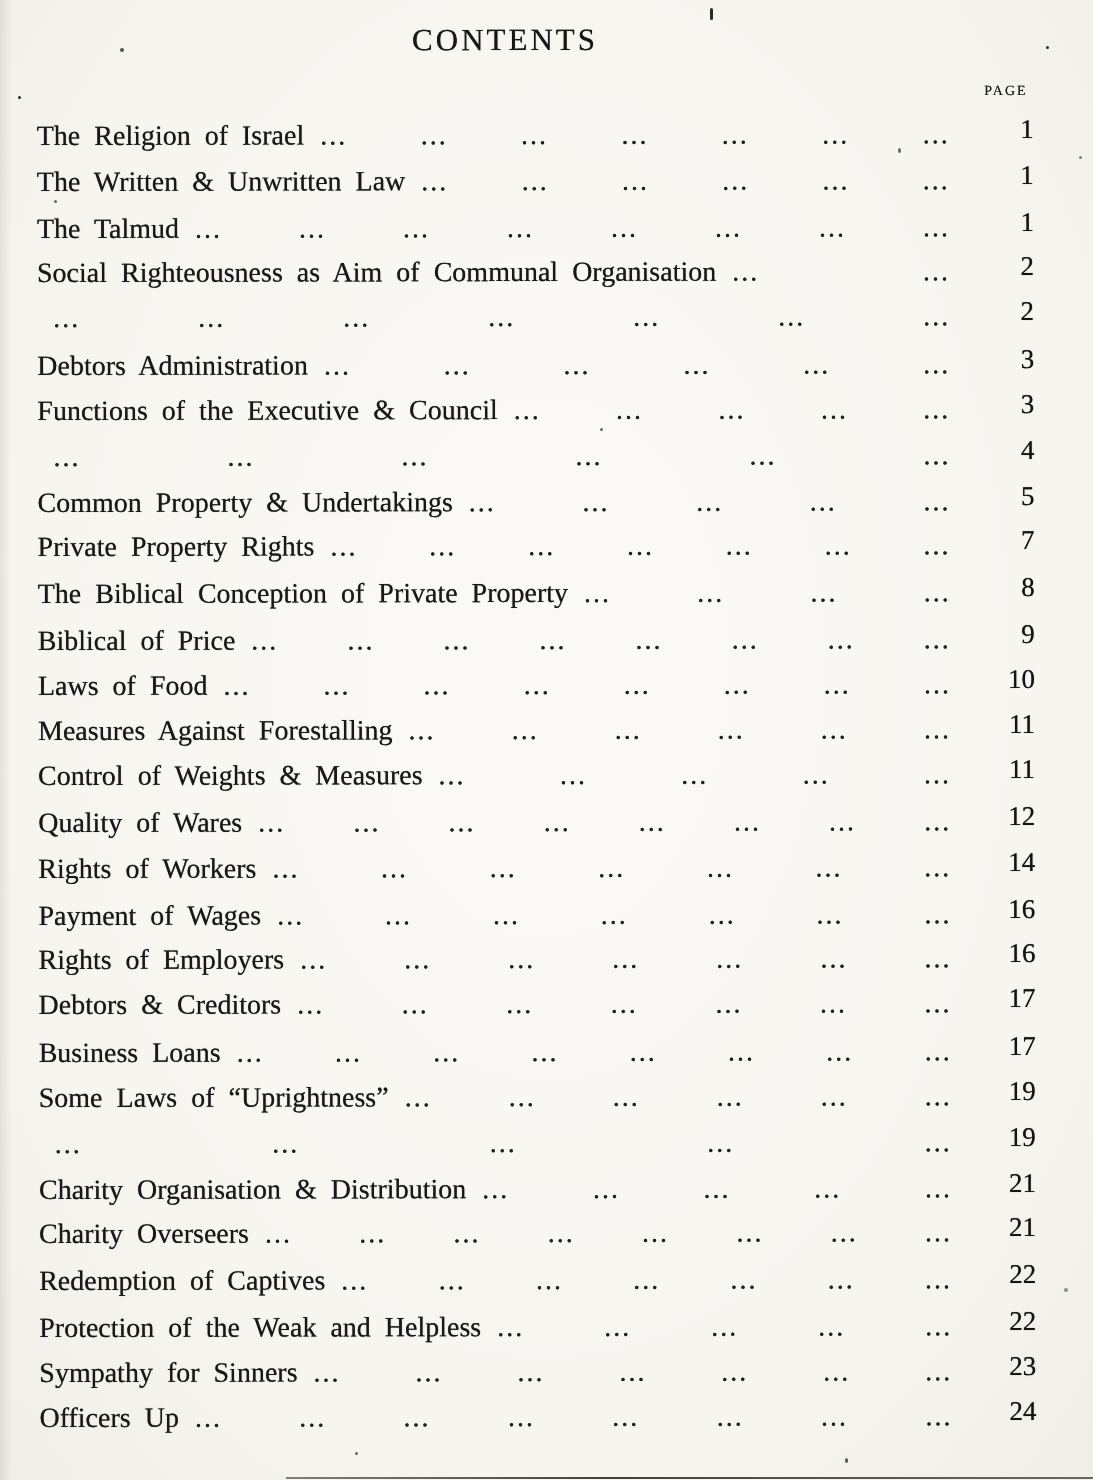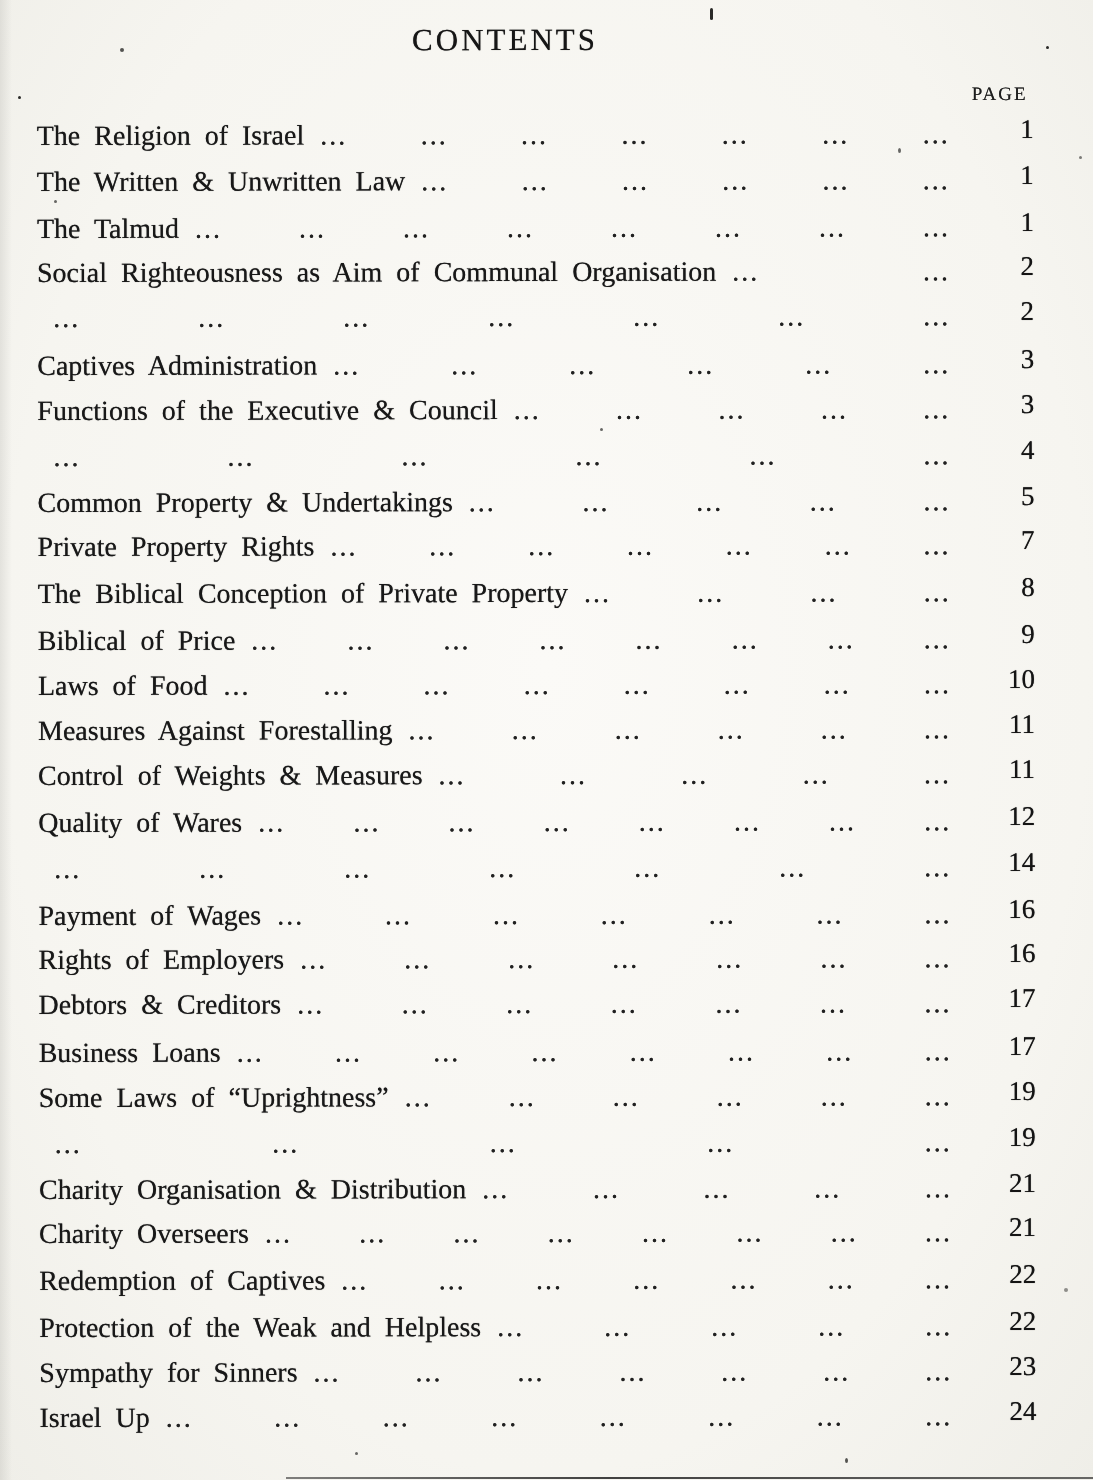--- a/index.html
+++ b/index.html
@@ -23,21 +23,21 @@
   }
   .doc-title{
     position:absolute;top:22px;left:0;right:80px;
     text-align:center;
     font-size:31px;letter-spacing:3px;
     color:#161616;
     text-shadow:0 0 0.7px rgba(20,20,20,0.75);
   }
   .page-col-header{
     position:absolute;top:84px;right:64px;
-    font-size:19px;letter-spacing:2px;
+    font-size:14px;letter-spacing:2px;
     color:#1d1d1d;
     text-shadow:0 0 0.6px rgba(20,20,20,0.7);
   }
   .toc{
     position:absolute;top:112px;left:38px;right:58px;
   }
   .row{
     display:flex;align-items:baseline;
     height:45.8px;line-height:45.8px;
     white-space:nowrap;
@@ -140,21 +140,21 @@
           <span class="dots">...</span>
           <span class="dots">...</span>
           <span class="dots">...</span>
           <span class="dots">...</span>
           <span class="dots">...</span>
         </span>
     <span class="pg">2</span>
   </div>
 
   <div class="row">
-    <span class="t">Captives Administration</span>
+    <span class="t">Debtors Administration</span>
     <span class="leader">
           <span class="dots">...</span>
           <span class="dots">...</span>
           <span class="dots">...</span>
           <span class="dots">...</span>
           <span class="dots">...</span>
           <span class="dots">...</span>
         </span>
     <span class="pg">3</span>
   </div>
@@ -284,20 +284,21 @@
           <span class="dots">...</span>
           <span class="dots">...</span>
           <span class="dots">...</span>
           <span class="dots">...</span>
           <span class="dots">...</span>
         </span>
     <span class="pg">12</span>
   </div>
 
   <div class="row">
+    <span class="t">Rights of Workers</span>
     <span class="leader">
           <span class="dots">...</span>
           <span class="dots">...</span>
           <span class="dots">...</span>
           <span class="dots">...</span>
           <span class="dots">...</span>
           <span class="dots">...</span>
           <span class="dots">...</span>
         </span>
     <span class="pg">14</span>
@@ -445,21 +446,21 @@
           <span class="dots">...</span>
           <span class="dots">...</span>
           <span class="dots">...</span>
           <span class="dots">...</span>
           <span class="dots">...</span>
         </span>
     <span class="pg">23</span>
   </div>
 
   <div class="row">
-    <span class="t">Israel Up</span>
+    <span class="t">Officers Up</span>
     <span class="leader">
           <span class="dots">...</span>
           <span class="dots">...</span>
           <span class="dots">...</span>
           <span class="dots">...</span>
           <span class="dots">...</span>
           <span class="dots">...</span>
           <span class="dots">...</span>
           <span class="dots">...</span>
         </span>

